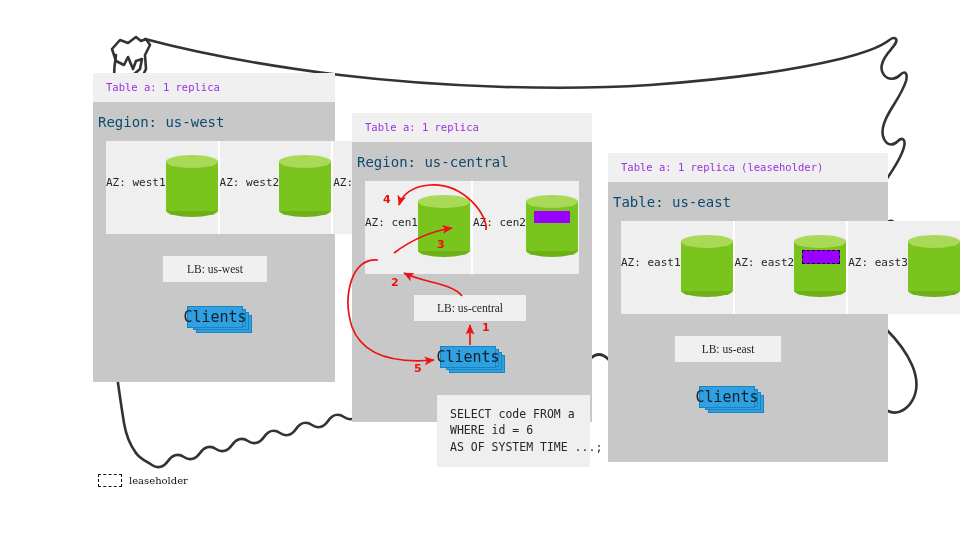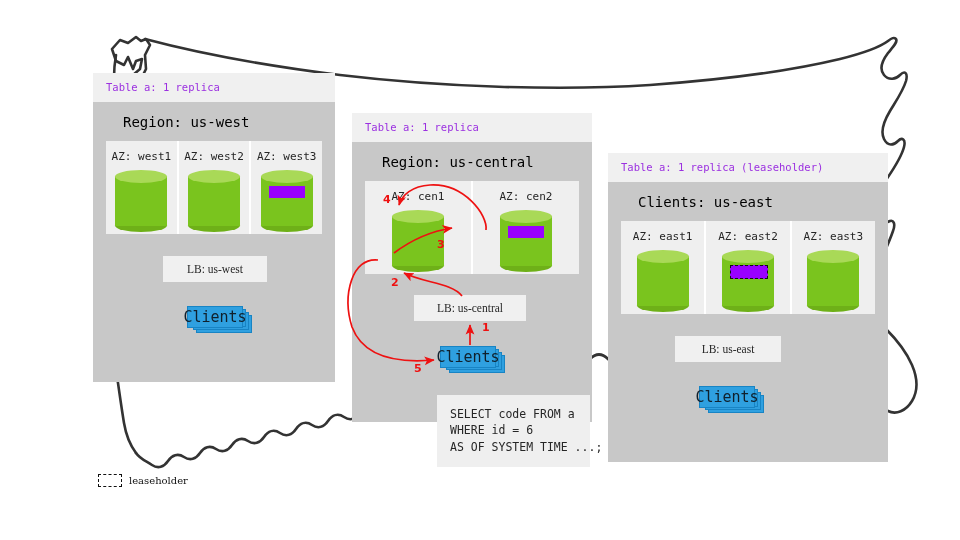--- a/index.html
+++ b/index.html
@@ -17,29 +17,29 @@
   .region{position:absolute;z-index:5;}
   .region-title{
     background:#f0f0f0;color:#9b30e0;
     font-size:10.5px;line-height:1;
     padding:9px 0 9px 13px;
     letter-spacing:0px;
     white-space:nowrap;
   }
   .region-body{background:#c8c8c8;padding:0;}
   .region-name{
-    color:#000000;font-size:14px;
-    padding:12px 0 11px 30px;white-space:nowrap;
+    color:#0c4a6e;font-size:14px;
+    padding:12px 0 11px 5px;white-space:nowrap;
   }
   .az-row{display:flex;background:#efefef;margin:0 13px;}
   .az{
     flex:1;background:#efefef;
     border-right:2px solid #ffffff;
     padding:9px 0 12px 0;
-    display:flex;flex-direction:column;align-items:center;
+    display:flex;flex-direction:row;align-items:center;
   }
   .az:last-child{border-right:none;}
   .az-label{font-size:11px;color:#262626;white-space:nowrap;margin-bottom:7px;}
 
   
   .cyl{position:relative;}
   .cyl-body{
     position:absolute;left:0;background:#7ac41e;
   }
   .cyl-top{
@@ -279,21 +279,21 @@
     </div>
   </div>
 
   <div class="sqlbox" style="left:437px;top:370px;width:127px;">SELECT code FROM a
 WHERE id = 6
 AS OF SYSTEM TIME ...;</div>
 
   <div class="region" id="r-east" style="left:608px;top:128px;width:280px;">
     <div class="region-title">Table a: 1 replica (leaseholder)</div>
     <div class="region-body" style="height:280px;">
-      <div class="region-name">Clients: us-east</div>
+      <div class="region-name">Table: us-east</div>
       <div class="az-row" style="height:93px;">
         <div class="az">
           <div class="az-label">AZ: east1</div>
           <div class="cyl" style="width:52px;height:62px;">
             <div class="cyl-bot" style="width:52px;height:13px;top:49px;"></div>
             <div class="cyl-body" style="width:52px;height:50px;top:6px;"></div>
             <div class="cyl-top" style="width:52px;height:13px;"></div>
           </div>
         </div>
         <div class="az">

